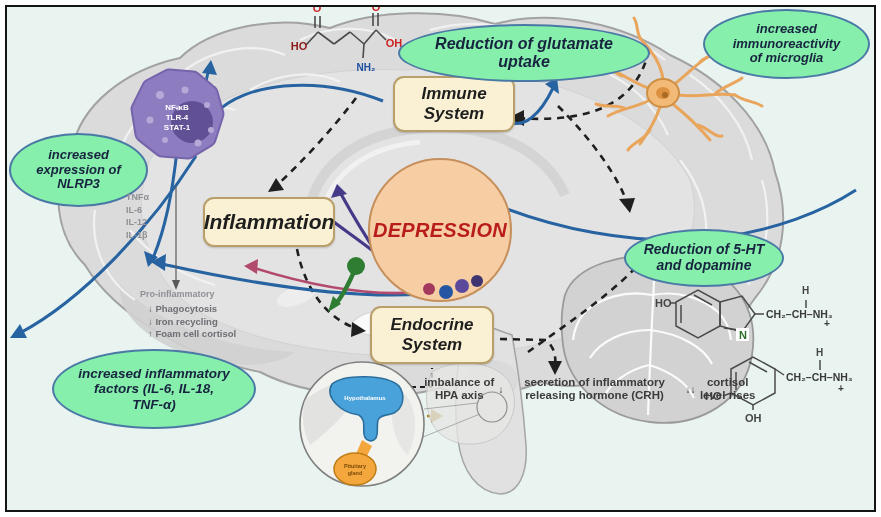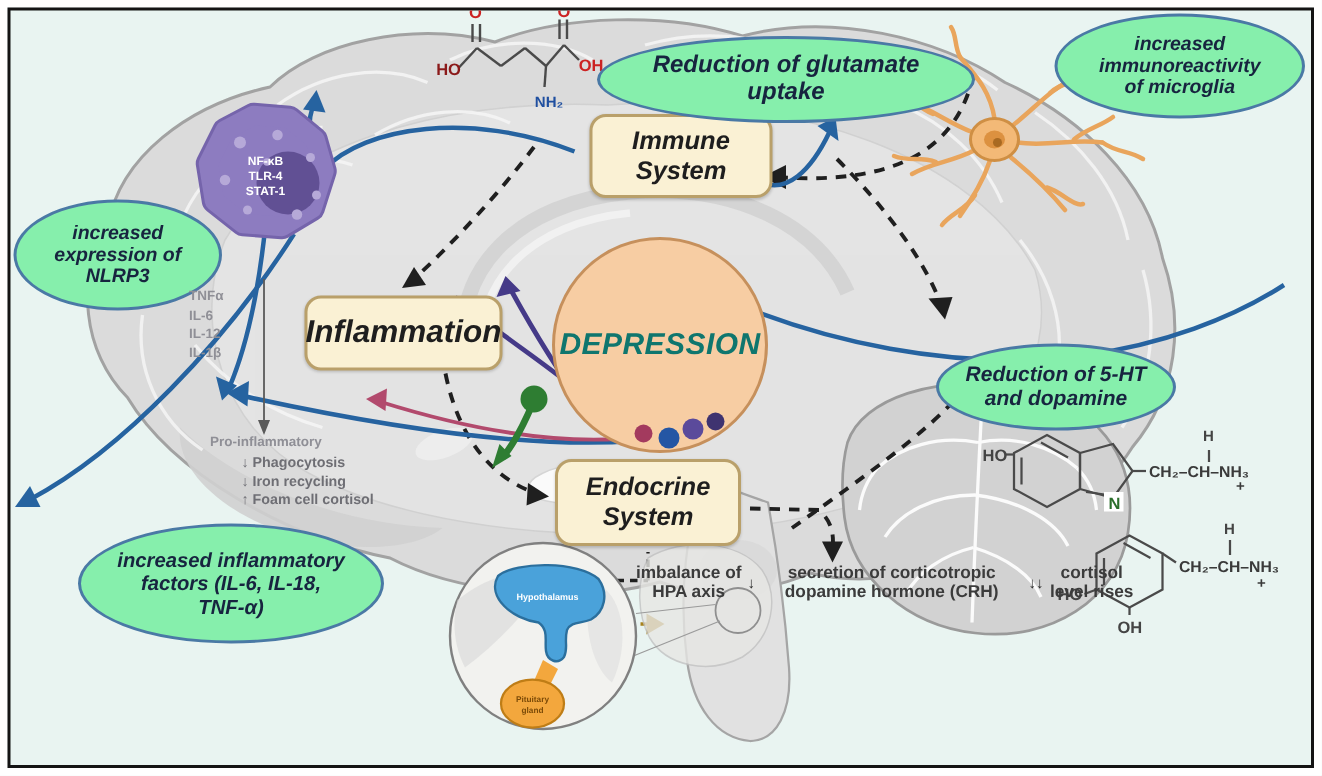--- a/index.html
+++ b/index.html
@@ -9,21 +9,21 @@
   svg.layer{position:absolute;left:0;top:0;width:881px;height:517px;}
   .node-box{position:absolute;background:#faf1d4;border:2px solid #b9a06a;border-radius:11px;
     display:flex;align-items:center;justify-content:center;text-align:center;
     font-style:italic;font-weight:700;color:#1e1e1e;box-shadow:0 1px 2px rgba(0,0,0,.18);}
   .pre{white-space:pre-line;}
   .callout{position:absolute;background:#86efac;border:2px solid #4a79a5;border-radius:50%;
     display:flex;align-items:center;justify-content:center;text-align:center;
     font-style:italic;font-weight:700;color:#17243f;line-height:1.12;}
   .depression{position:absolute;background:#f7cda3;border:2px solid #c6905c;border-radius:50%;
     display:flex;align-items:center;justify-content:center;font-style:italic;font-weight:700;
-    color:#0f766e;letter-spacing:.3px;}
+    color:#b91c1c;letter-spacing:.3px;}
   .smalltxt{position:absolute;color:#8f8f96;font-size:9px;line-height:12.5px;font-weight:700;}
   .cytokines{text-align:left;}
   .effects{color:#6e6e74;font-weight:700;}
   .cascade{position:absolute;left:420px;top:376px;width:340px;display:flex;flex-direction:row;
     align-items:center;color:#3b3b3b;font-weight:700;font-size:11.5px;line-height:13px;text-align:center;}
   .cascade .arrow{font-size:10px;line-height:9px;color:#2b2b2b;}
 </style>
 </head>
 <body>
 
@@ -298,30 +298,30 @@
 TNF-α)</span>
    </div>
 
    <div class="smalltxt cytokines" style="left:126px;top:191px;width:44px;">
      <div>TNFα</div>
      <div>IL-6</div>
      <div>IL-12</div>
      <div>IL-1β</div>
    </div>
    <div class="smalltxt" style="left:140px;top:288px;">Pro-inflammatory</div>
-   <div class="smalltxt effects" style="left:148px;top:303px;font-size:9.5px;margin-left:13px;">
+   <div class="smalltxt effects" style="left:148px;top:303px;font-size:9.5px;">
      <div>↓ Phagocytosis</div>
      <div>↓ Iron recycling</div>
      <div>↑ Foam cell cortisol</div>
    </div>
 
    <div class="cascade">
      <div>imbalance of HPA axis</div>
      <div class="arrow">↓</div>
-     <div>secretion of corticotropic dopamine hormone (CRH)</div>
+     <div>secretion of inflammatory releasing hormone (CRH)</div>
      <div class="arrow">↓</div>
      <div class="arrow">↓</div>
      <div>cortisol level rises</div>
    </div>
 
    <svg class="layer" viewBox="0 0 881 517" style="pointer-events:none;">
      <circle cx="429" cy="289" r="6" fill="#a33a5e"></circle>
      <circle cx="446" cy="292" r="7" fill="#2456a4"></circle>
      <circle cx="462" cy="286" r="7" fill="#5b4a9b"></circle>
      <circle cx="477" cy="281" r="6" fill="#3f3370"></circle>

